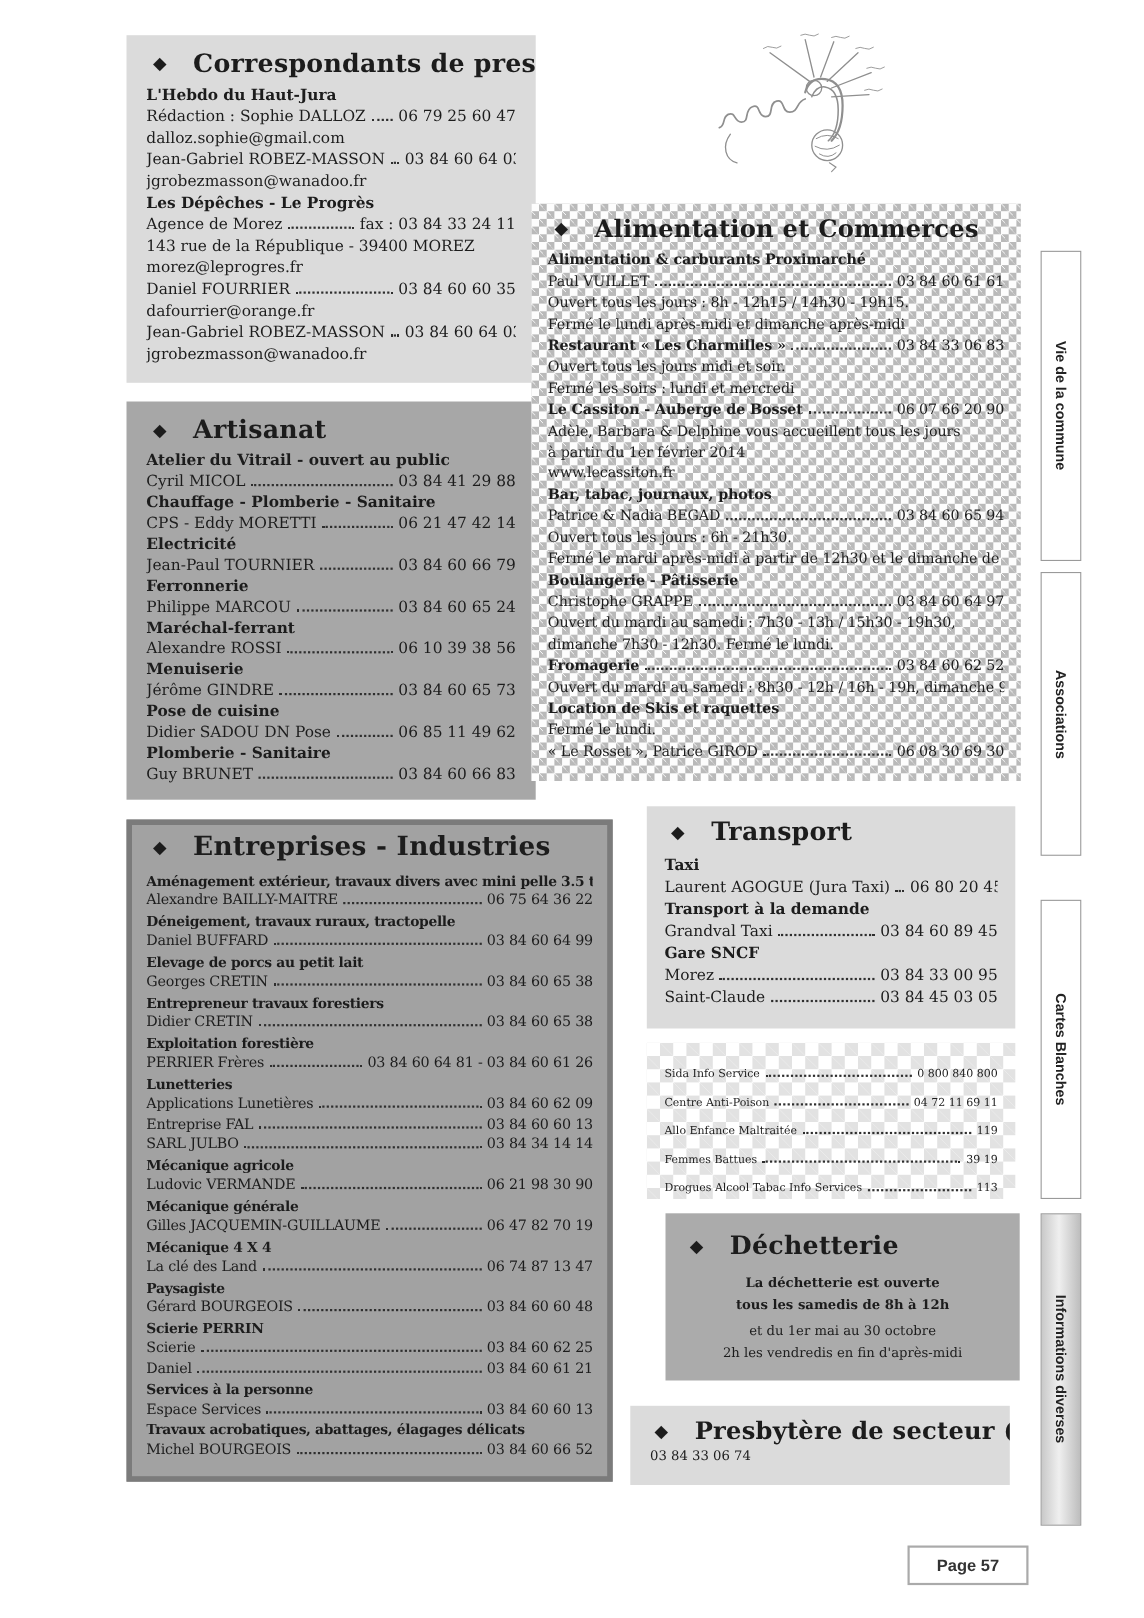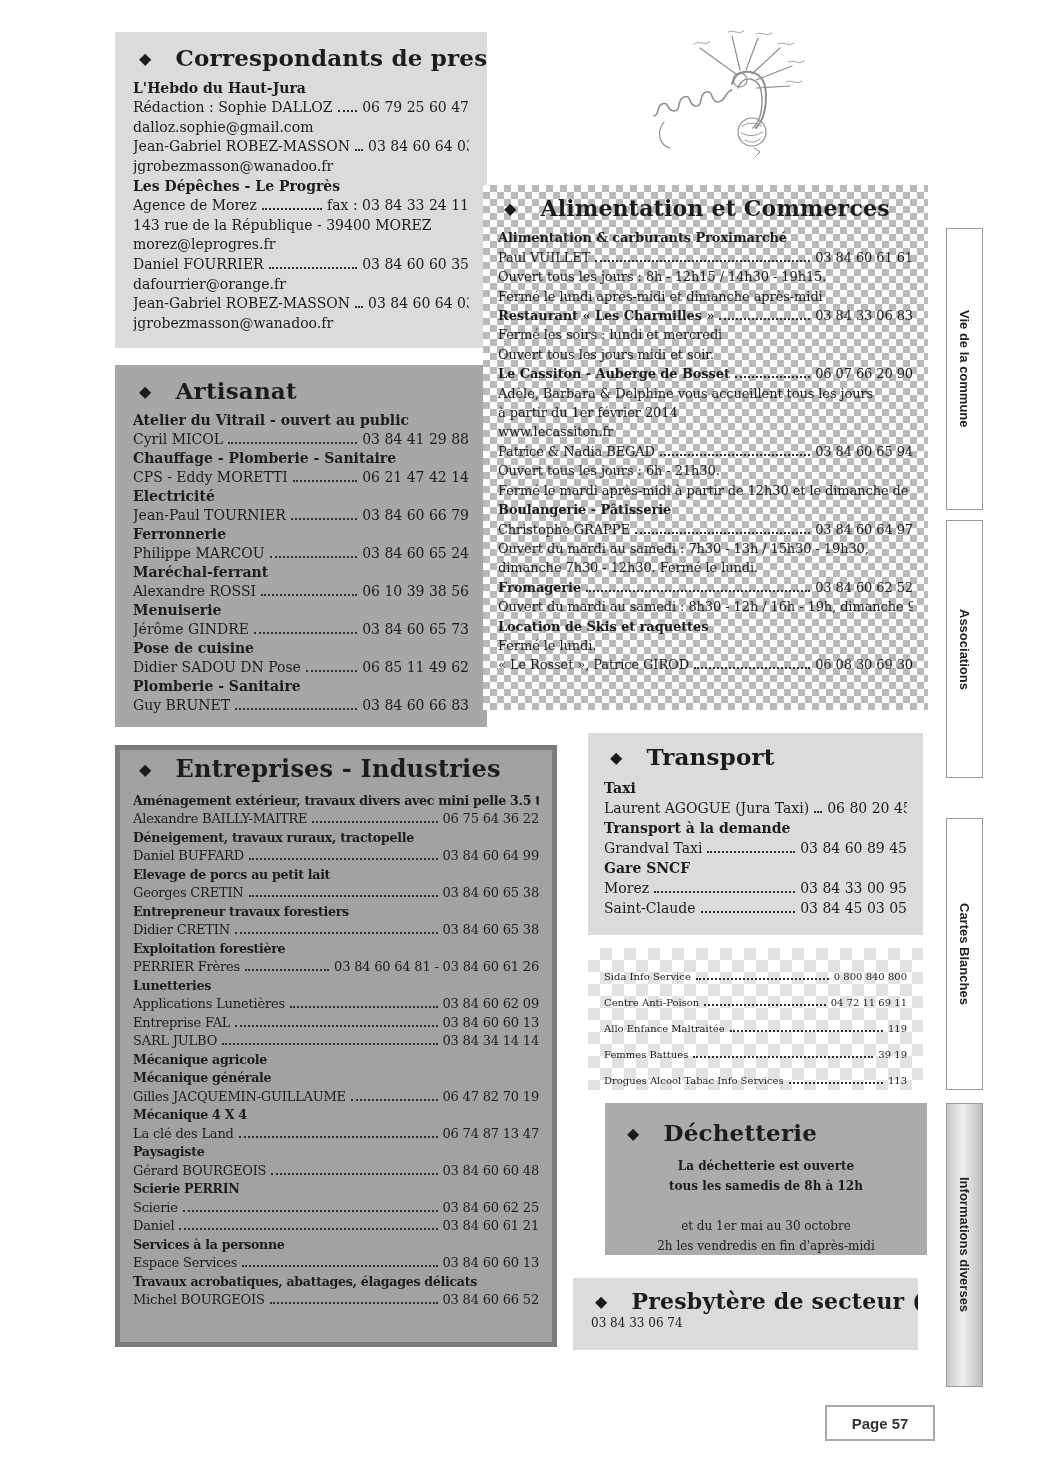--- a/index.html
+++ b/index.html
@@ -45,21 +45,21 @@
   .entr .sec-title{font-size:24px;margin-bottom:10px;}
   .entr .ln.h{font-size:12.6px;letter-spacing:-0.3px;}
   .alim{padding:14px 15px;font-size:13px;line-height:19.4px;letter-spacing:-0.1px;}
   .alim .sec-title{font-size:22px;}
   .tran{padding:14px 16px;font-size:14px;line-height:20px;}
   .infos{padding:16px 16px;font-size:10px;}
   .infos .ln{line-height:26px;}
   .dech{padding:16px 16px;text-align:center;}
   .dech .sec-title{justify-content:flex-start;margin-bottom:10px;}
   .dech .lines{font-size:12px;line-height:20px;}
-  .dech .ln.c + .ln.cp{margin-top:20px;}
+  .dech .ln.c + .ln.cp{margin-top:4px;}
   .presb{padding:10px 16px;}
   .presb .sec-title{font-size:22px;margin-bottom:2px;}
   .presb-phone{font-size:12px;margin-left:2px;}
 
   
   .tab{position:absolute;left:946px;width:37px;box-sizing:border-box;border:1px solid #9a9a9a;
        background:#ffffff;display:flex;align-items:center;justify-content:center;}
   .tab span{writing-mode:vertical-rl;font-family:"Liberation Sans",sans-serif;
             font-weight:700;font-size:13px;color:#222;white-space:nowrap;}
   .tab.active{background:linear-gradient(90deg,#c9c9c9,#efefef 45%,#bdbdbd);}
@@ -220,20 +220,25 @@
           <span class="lbl">Entreprise FAL</span>
           <span class="dots"></span>
           <span class="val">03 84 60 60 13</span>
         </div>
         <div class="ln e">
           <span class="lbl">SARL JULBO</span>
           <span class="dots"></span>
           <span class="val">03 84 34 14 14</span>
         </div>
         <div class="ln h">Mécanique agricole</div>
+        <div class="ln e">
+          <span class="lbl">Ludovic VERMANDE</span>
+          <span class="dots"></span>
+          <span class="val">06 21 98 30 90</span>
+        </div>
         <div class="ln h">Mécanique générale</div>
         <div class="ln e">
           <span class="lbl">Gilles JACQUEMIN-GUILLAUME</span>
           <span class="dots"></span>
           <span class="val">06 47 82 70 19</span>
         </div>
         <div class="ln h">Mécanique 4 X 4</div>
         <div class="ln e">
           <span class="lbl">La clé des Land</span>
           <span class="dots"></span>
@@ -312,30 +317,31 @@
           <span class="dots"></span>
           <span class="val">03 84 60 61 61</span>
         </div>
         <div class="ln p">Ouvert tous les jours : 8h - 12h15 / 14h30 - 19h15.</div>
         <div class="ln p">Fermé le lundi après-midi et dimanche après-midi</div>
         <div class="ln eb">
           <span class="lbl">Restaurant « Les Charmilles »</span>
           <span class="dots"></span>
           <span class="val">03 84 33 06 83</span>
         </div>
+        <div class="ln p">Ouvert tous les jours midi et soir.</div>
         <div class="ln p">Fermé les soirs : lundi et mercredi</div>
-        <div class="ln p">Ouvert tous les jours midi et soir.</div>
         <div class="ln eb">
           <span class="lbl">Le Cassiton - Auberge de Bosset</span>
           <span class="dots"></span>
           <span class="val">06 07 66 20 90</span>
         </div>
         <div class="ln p">Adèle, Barbara &amp; Delphine vous accueillent tous les jours</div>
         <div class="ln p">à partir du 1er février 2014</div>
         <div class="ln p">www.lecassiton.fr</div>
+        <div class="ln h">Bar, tabac, journaux, photos</div>
         <div class="ln e">
           <span class="lbl">Patrice &amp; Nadia BEGAD</span>
           <span class="dots"></span>
           <span class="val">03 84 60 65 94</span>
         </div>
         <div class="ln p">Ouvert tous les jours : 6h - 21h30.</div>
         <div class="ln p">Fermé le mardi après-midi à partir de 12h30 et le dimanche de 14h à 17h.</div>
         <div class="ln h">Boulangerie - Pâtisserie</div>
         <div class="ln e">
           <span class="lbl">Christophe GRAPPE</span>

